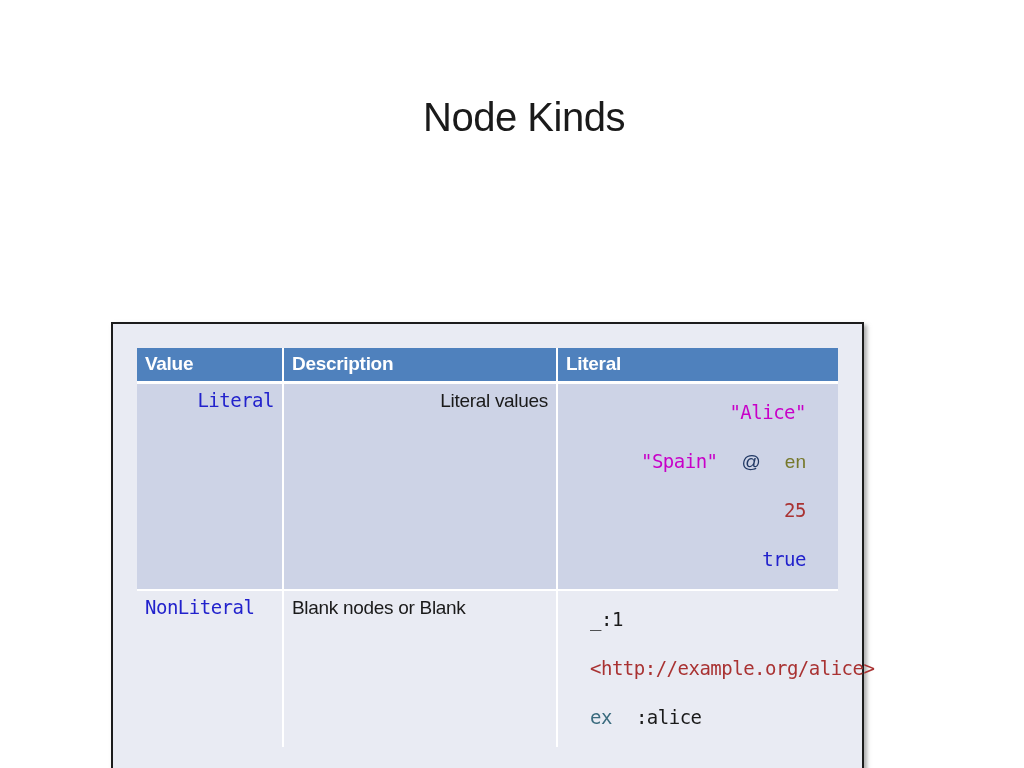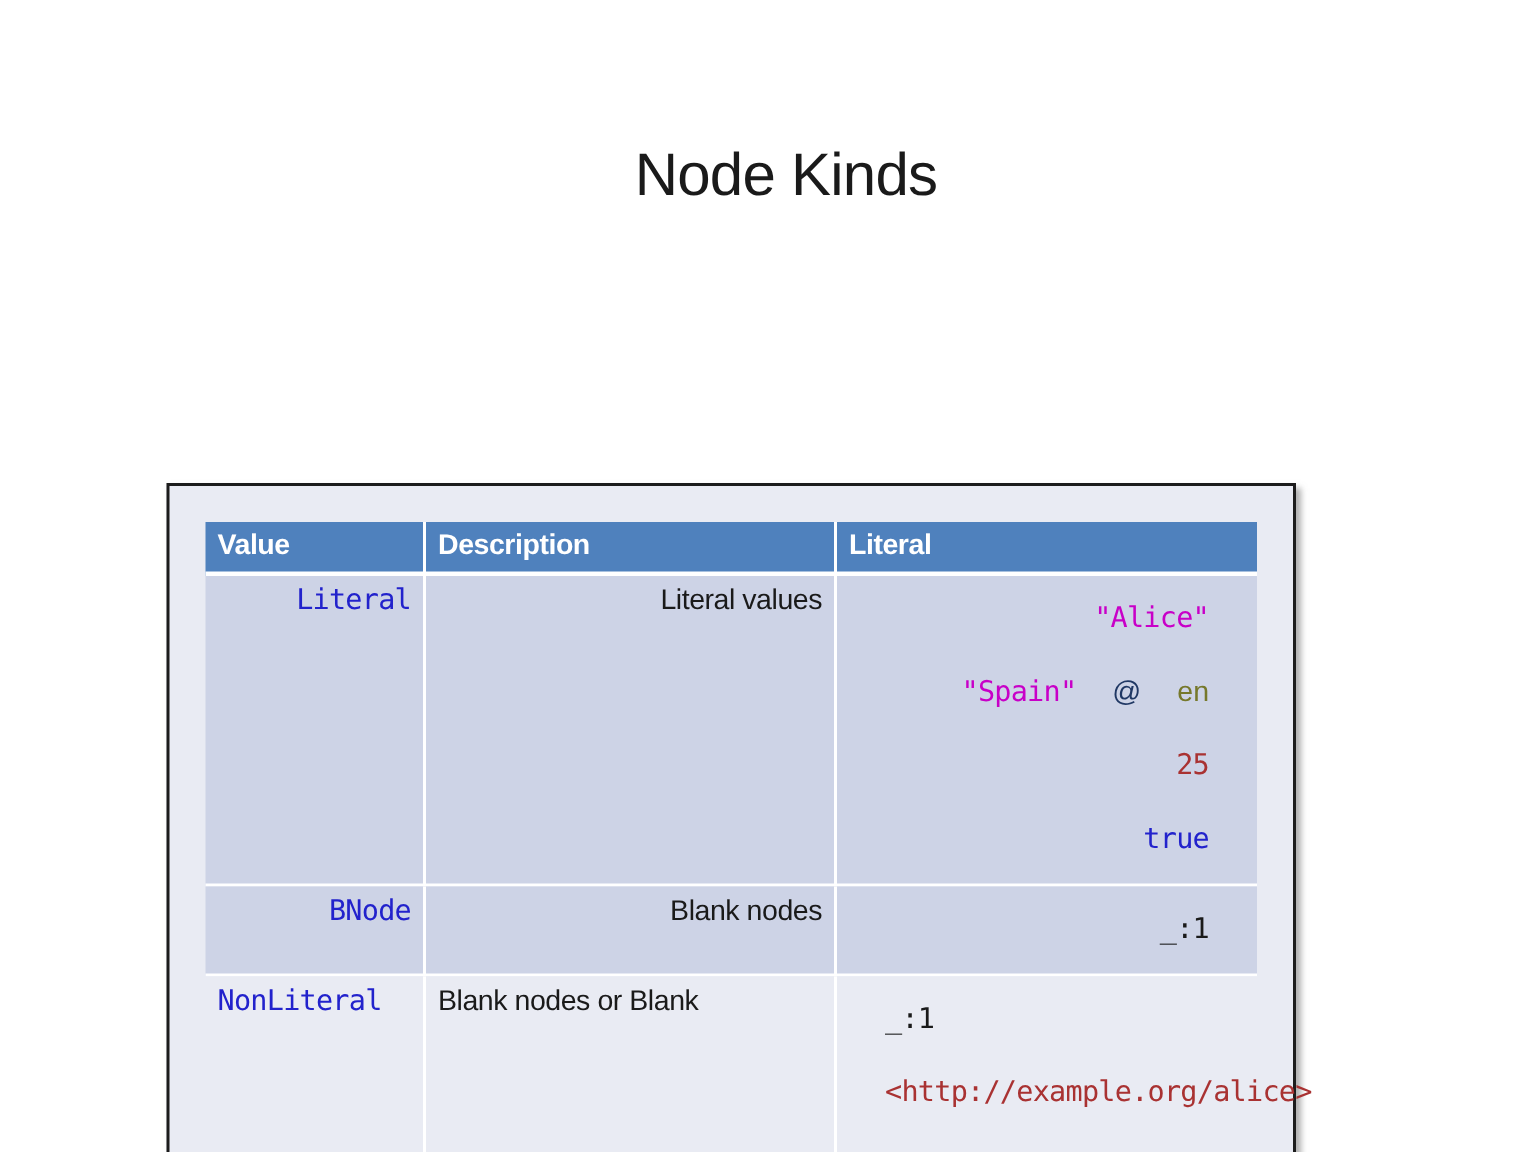--- a/index.html
+++ b/index.html
@@ -111,27 +111,20 @@
           <tr class="row-dark">
             <td class="mono value-cell">Literal</td>
             <td class="desc-cell">Literal values</td>
             <td class="mono examples-cell">
               <div class="code-line"><span class="tok tok-string" style="color: rgb(200, 0, 200);">"Alice"</span></div>
               <div class="code-line"><span class="tok tok-string" style="color: rgb(200, 0, 200);">"Spain"</span><span class="tok tok-at" style="color: rgb(32, 56, 100);">@</span><span class="tok tok-lang" style="color: rgb(118, 120, 43);">en</span></div>
               <div class="code-line"><span class="tok tok-number" style="color: rgb(169, 50, 50);">25</span></div>
               <div class="code-line"><span class="tok tok-keyword" style="color: rgb(34, 34, 204);">true</span></div>
             </td>
           </tr>
-          <tr class="row-dark">
-            <td class="mono value-cell">BNode</td>
-            <td class="desc-cell">Blank nodes</td>
-            <td class="mono examples-cell">
-              <div class="code-line"><span class="tok tok-plain" style="color: rgb(26, 26, 26);">_:1</span></div>
-            </td>
-          </tr>
           <tr class="row-light">
             <td class="mono value-cell">NonLiteral</td>
             <td class="desc-cell">Blank nodes or Blank</td>
             <td class="mono examples-cell">
               <div class="code-line"><span class="tok tok-plain" style="color: rgb(26, 26, 26);">_:1</span></div>
               <div class="code-line"><span class="tok tok-iri" style="color: rgb(169, 50, 50);">&lt;http://example.org/alice&gt;</span></div>
               <div class="code-line"><span class="tok tok-prefix" style="color: rgb(58, 107, 126);">ex</span><span class="tok tok-plain" style="color: rgb(26, 26, 26);">:alice</span></div>
             </td>
           </tr>
         </tbody>

